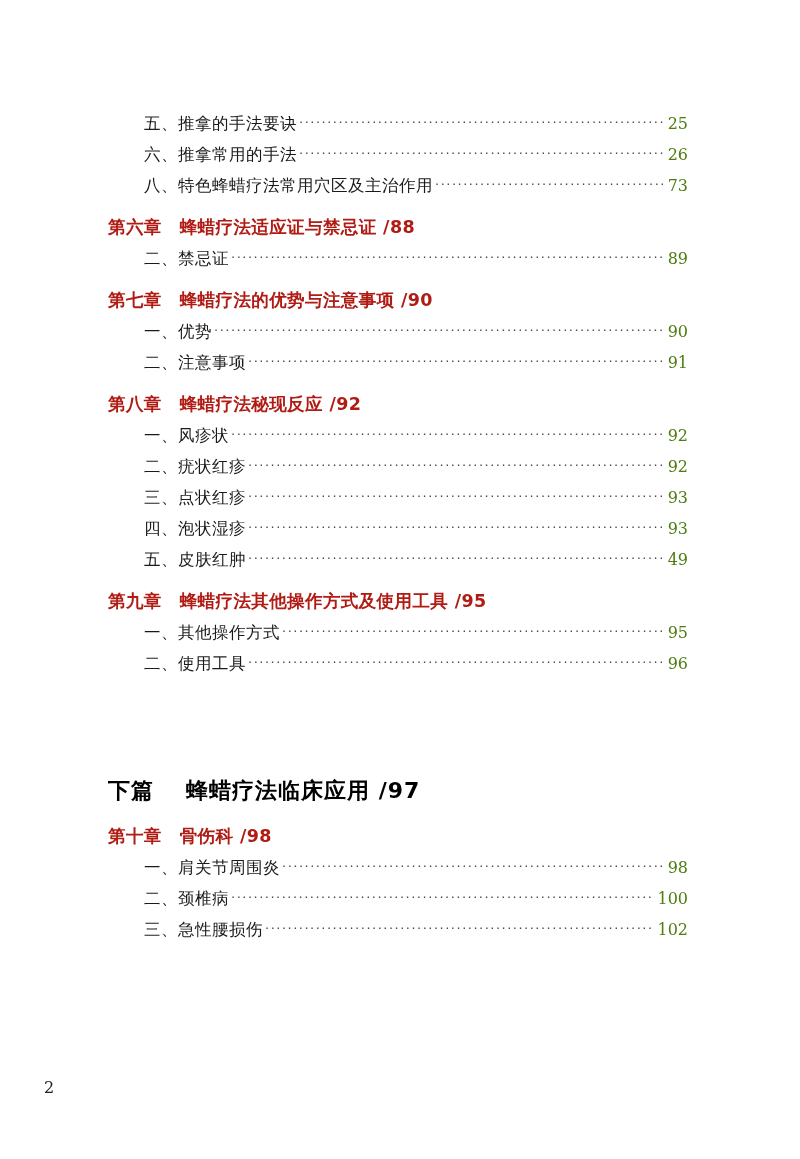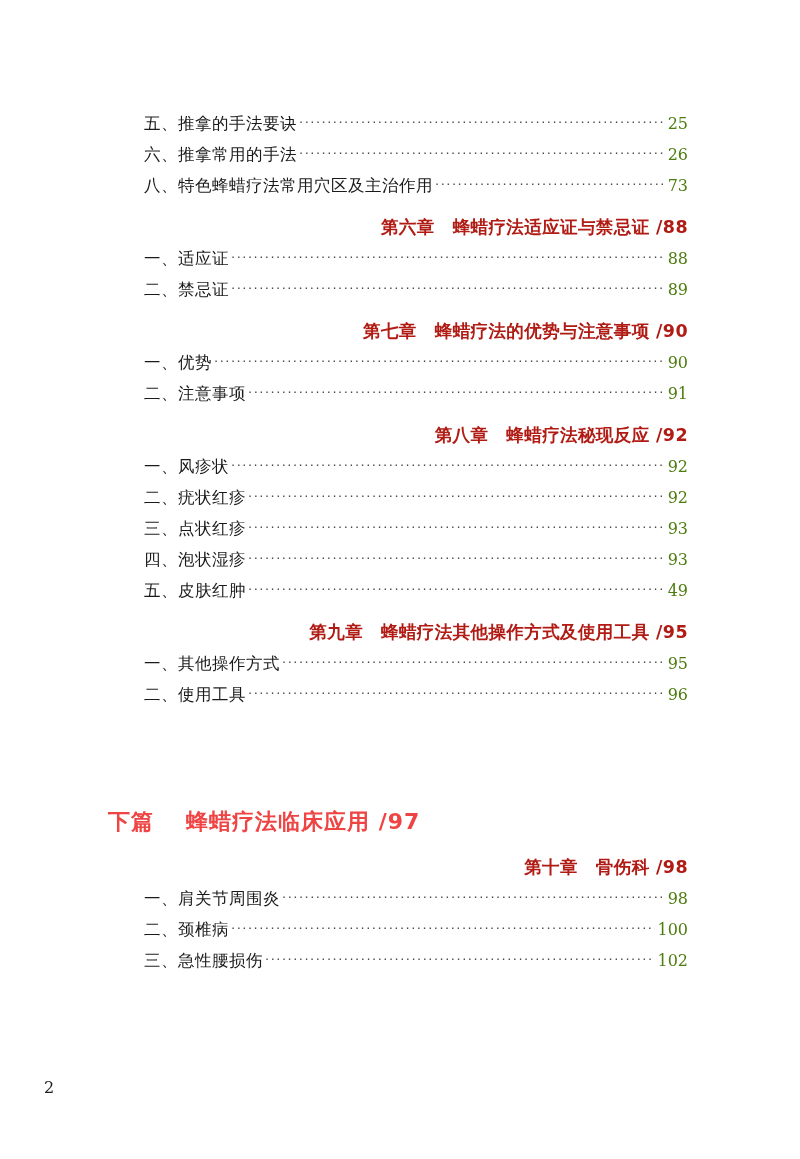--- a/index.html
+++ b/index.html
@@ -61,21 +61,20 @@
   }
 
   
   .chapter {
     color: #b01b14;
     font-weight: bold;
     font-size: 17.5px;
     font-family: "DejaVu Sans", "Liberation Sans", sans-serif;
     margin: 18px 0 6px 0;
     letter-spacing: 0.4px;
-    text-align: right;
   }
   .chapter .num {
     margin-right: 18px;
   }
 
   
   .entry {
     font-size: 16.5px;
     margin: 9px 0 9px 36px;
     width: calc(100% - 36px);
@@ -83,21 +82,21 @@
   .entry .label {
     letter-spacing: 0.5px;
   }
 
   
   .part-title {
     margin-top: 58px;
     margin-bottom: 8px;
     font-size: 22px;
     font-weight: bold;
-    color: #ef4444;
+    color: #000000;
     letter-spacing: 1px;
   }
   .part-title .part-name {
     margin-right: 32px;
   }
 
   
   .folio {
     position: absolute;
     left: 44px;
@@ -123,25 +122,20 @@
         <span class="leader"></span>
         <span class="pageno">26</span>
       </div>
       <div class="row entry">
         <span class="label">八、特色蜂蜡疗法常用穴区及主治作用</span>
         <span class="leader"></span>
         <span class="pageno">73</span>
       </div>
       <div class="chapter"><span class="num">第六章</span><span>蜂蜡疗法适应证与禁忌证 /88</span></div>
       <div class="row entry">
-        <span class="label">一、适应证</span>
-        <span class="leader"></span>
-        <span class="pageno">88</span>
-      </div>
-      <div class="row entry">
         <span class="label">二、禁忌证</span>
         <span class="leader"></span>
         <span class="pageno">89</span>
       </div>
       <div class="chapter"><span class="num">第七章</span><span>蜂蜡疗法的优势与注意事项 /90</span></div>
       <div class="row entry">
         <span class="label">一、优势</span>
         <span class="leader"></span>
         <span class="pageno">90</span>
       </div>

